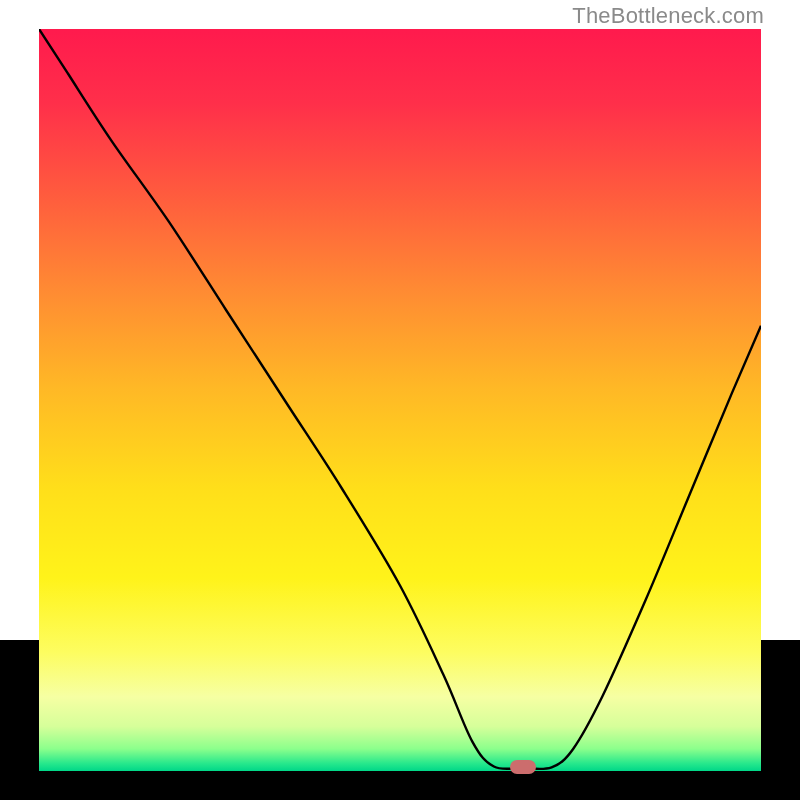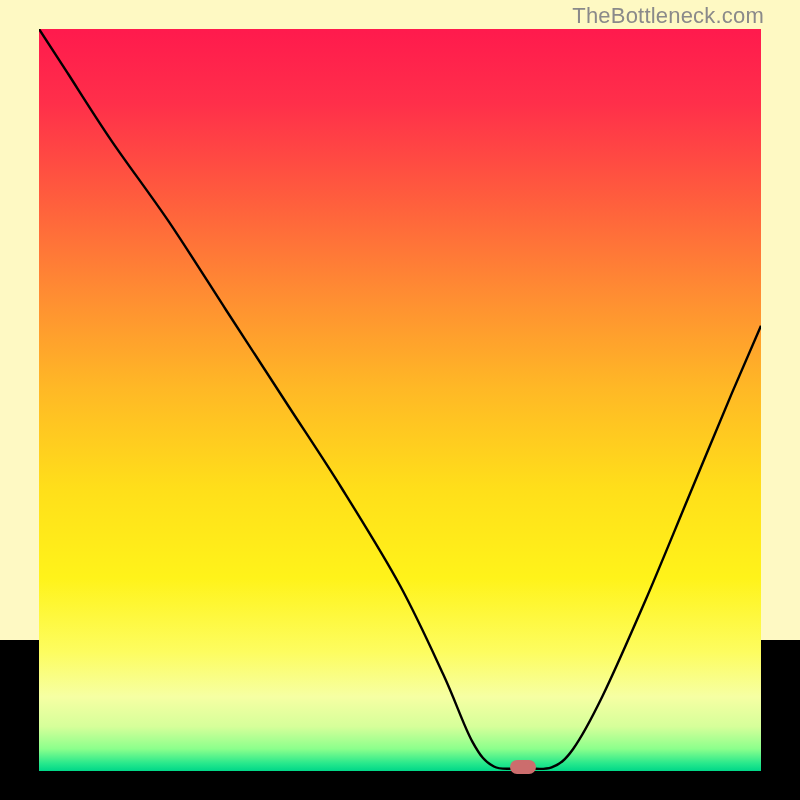--- a/index.html
+++ b/index.html
@@ -10,21 +10,21 @@
     background: #000;
     overflow: hidden;
     font-family: Arial, Helvetica, sans-serif;
   }
   .frame {
     position: absolute;
     left: 0;
     top: 0;
     width: 800px;
     height: 640px;
-    background: #fef9c3;
+    background: #ffffff;
   }
   .plot-area {
     position: absolute;
     left: 39px;
     top: 29px;
     width: 722px;   
     height: 742px;  
     background: linear-gradient(to bottom,
       #ff1a4d 0%,
       #ff2f4a 10%,

